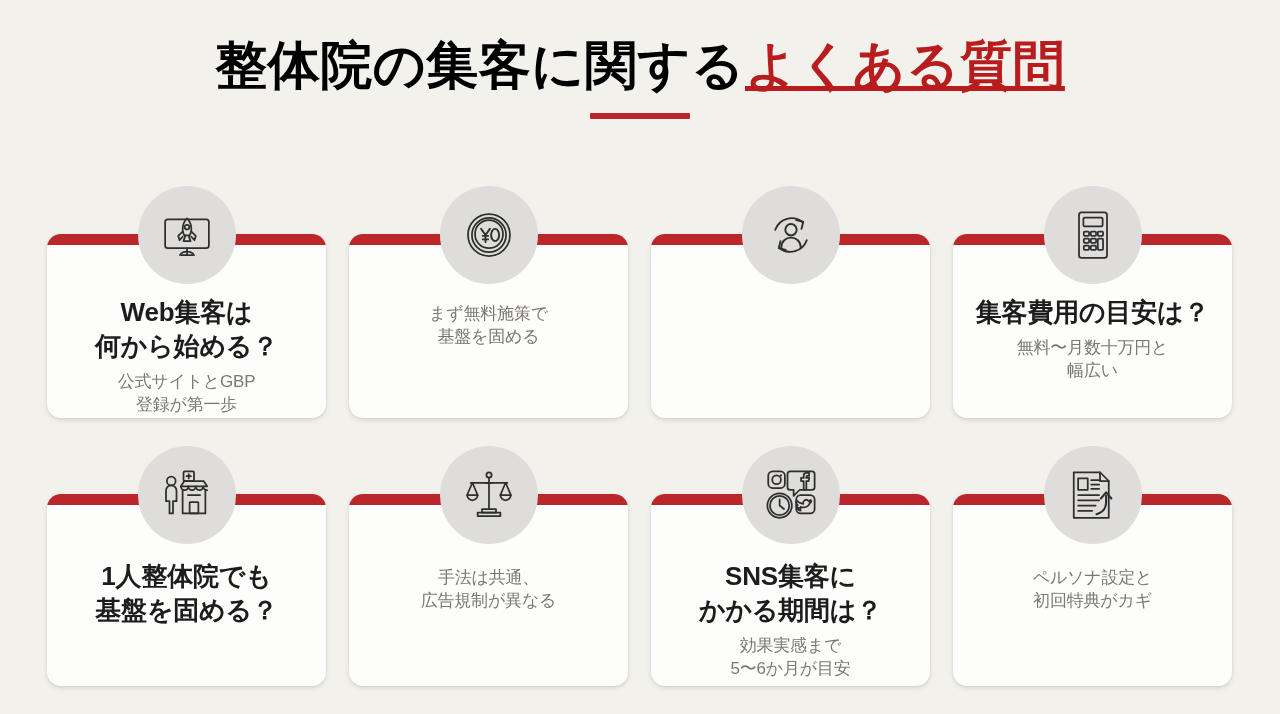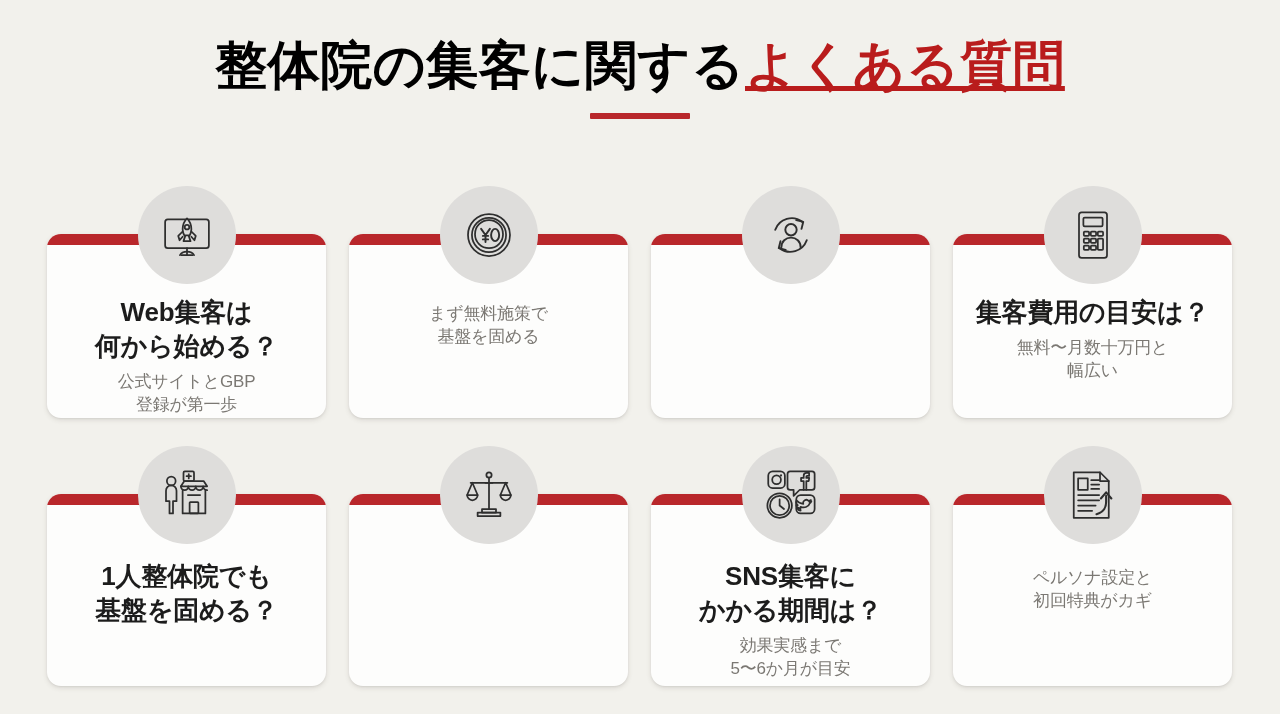--- a/index.html
+++ b/index.html
@@ -250,20 +250,22 @@
         <rect x="35" y="40" width="10" height="13" rx="0.8"></rect>
         <path d="M33 32h14"></path>
       </svg>
     </div>
   </div>
 
   <div class="card">
     <div class="card-body">
       <div class="card-accent-bar"></div>
       <div class="card-text row2">
+        <div class="card-sub">手法は共通、
+広告規制が異なる</div>
       </div>
     </div>
     <div class="card-icon-wrap">
       <svg viewBox="0 0 64 64" fill="none" stroke="#2e2e2e" stroke-width="2" stroke-linecap="round" stroke-linejoin="round">
         <circle cx="32" cy="9" r="3"></circle>
         <path d="M32 12v36"></path>
         <path d="M11 18h42"></path>
         <path d="M28 18h8"></path>
         <path d="M13 18l-6 14h12z"></path>
         <path d="M51 18l-6 14h12z"></path>

